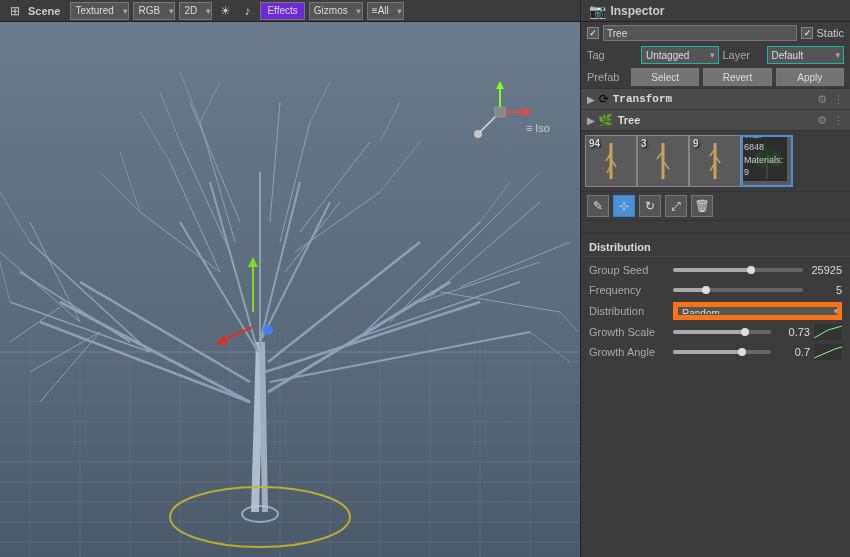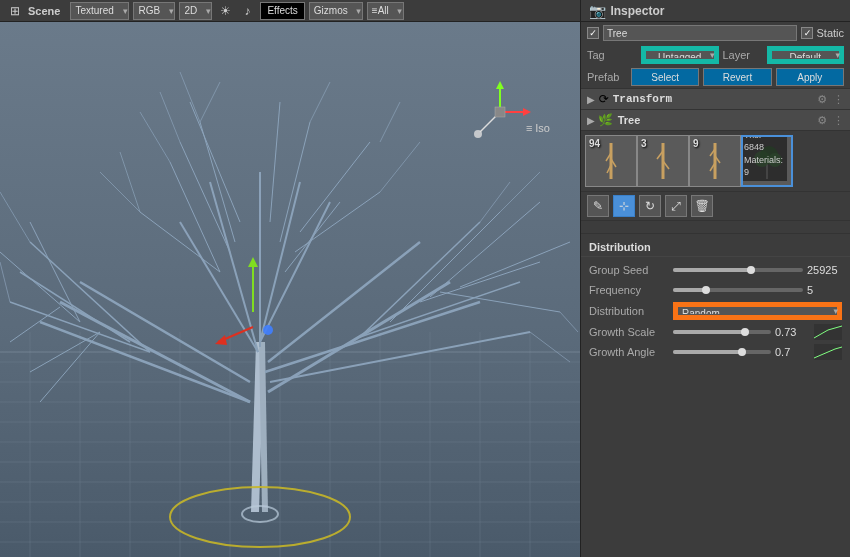--- a/index.html
+++ b/index.html
@@ -62,21 +62,21 @@
     .toolbar-select-wrap::after {
       content: '▾';
       position: absolute;
       right: 2px;
       color: #aaa;
       font-size: 9px;
       pointer-events: none;
     }
 
     .toolbar-btn {
-      background: #000000;
+      background: #6d28d9;
       border: 1px solid #777;
       color: #ddd;
       font-size: 10px;
       padding: 1px 6px;
       height: 18px;
       cursor: pointer;
     }
 
     .toolbar-icon {
       color: #ccc;
@@ -187,27 +187,26 @@
     }
 
     .row-select-wrap {
       position: relative;
       flex: 1;
     }
 
     .row-select {
       width: 100%;
       background: #555;
-      border: 5px solid #14b8a6;
+      border: 1px solid #14b8a6;
       color: #ddd;
       font-size: 10px;
       padding: 1px 4px;
       height: 18px;
       appearance: none;
-      text-align: center;
       -webkit-appearance: none;
     }
 
     .row-select-wrap::after {
       content: '▾';
       position: absolute;
       right: 4px;
       top: 50%;
       transform: translateY(-50%);
       color: #aaa;
@@ -222,21 +221,21 @@
       gap: 4px;
     }
 
     .prefab-label {
       color: #aaa;
       font-size: 11px;
       width: 40px;
     }
 
     .prefab-btn {
-      background: #0369a1;
+      background: #737373;
       border: 1px solid #777;
       color: #ddd;
       font-size: 10px;
       padding: 1px 8px;
       height: 18px;
       cursor: pointer;
       flex: 1;
     }
 
     
@@ -437,21 +436,21 @@
       border-radius: 50%;
       position: absolute;
       top: -2px;
       transform: translateX(-50%);
     }
 
     .param-value {
       color: #ddd;
       font-size: 11px;
       width: 35px;
-      text-align: left;
+      text-align: right;
     }
 
     .param-value-input {
       background: #555;
       border: 1px solid #777;
       color: #ddd;
       font-size: 10px;
       width: 45px;
       height: 16px;
       padding: 0 3px;

